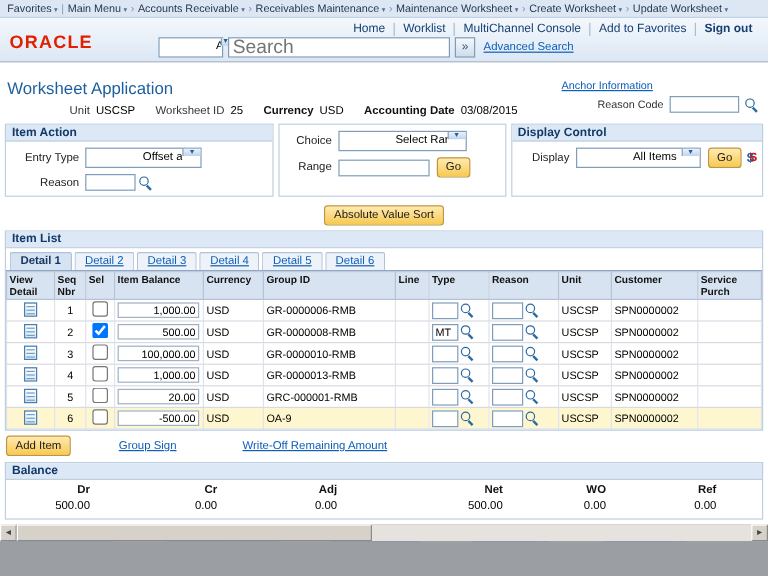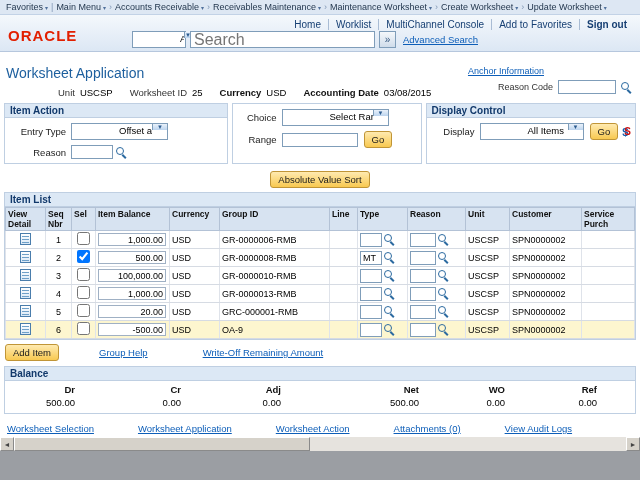--- a/index.html
+++ b/index.html
@@ -227,20 +227,28 @@
         </div>
       </div>
     </div>
 
     <div class="avsrow">
       <button class="btn">Absolute Value Sort</button>
     </div>
 
     <div class="sect">
       <div class="sect-h">Item List</div>
+      <div class="tabsrow">
+        <span class="tab active">Detail 1</span>
+        <span class="tab">Detail 2</span>
+        <span class="tab">Detail 3</span>
+        <span class="tab">Detail 4</span>
+        <span class="tab">Detail 5</span>
+        <span class="tab">Detail 6</span>
+      </div>
       <table class="grid">
         <colgroup>
           <col style="width:40px">
             <col style="width:26px">
             <col style="width:24px">
             <col style="width:74px">
           <col style="width:50px">
             <col style="width:110px">
             <col style="width:28px">
             <col style="width:50px">
@@ -409,21 +417,21 @@
             <td>USCSP</td>
             <td>SPN0000002</td>
             <td></td>
           </tr>
         </tbody>
       </table>
     </div>
 
     <div class="additemrow">
       <button class="btn">Add Item</button>
-      <a class="lnk1">Group Help</a>
+      <a class="lnk1">Group Sign</a>
       <a class="lnk2">Write-Off Remaining Amount</a>
     </div>
 
     <div class="sect">
       <div class="sect-h">Balance</div>
       <div class="balrow">
         <div class="bcol bw1">
             <div class="blab">Dr</div>
             <div>500.00</div>
           </div>

